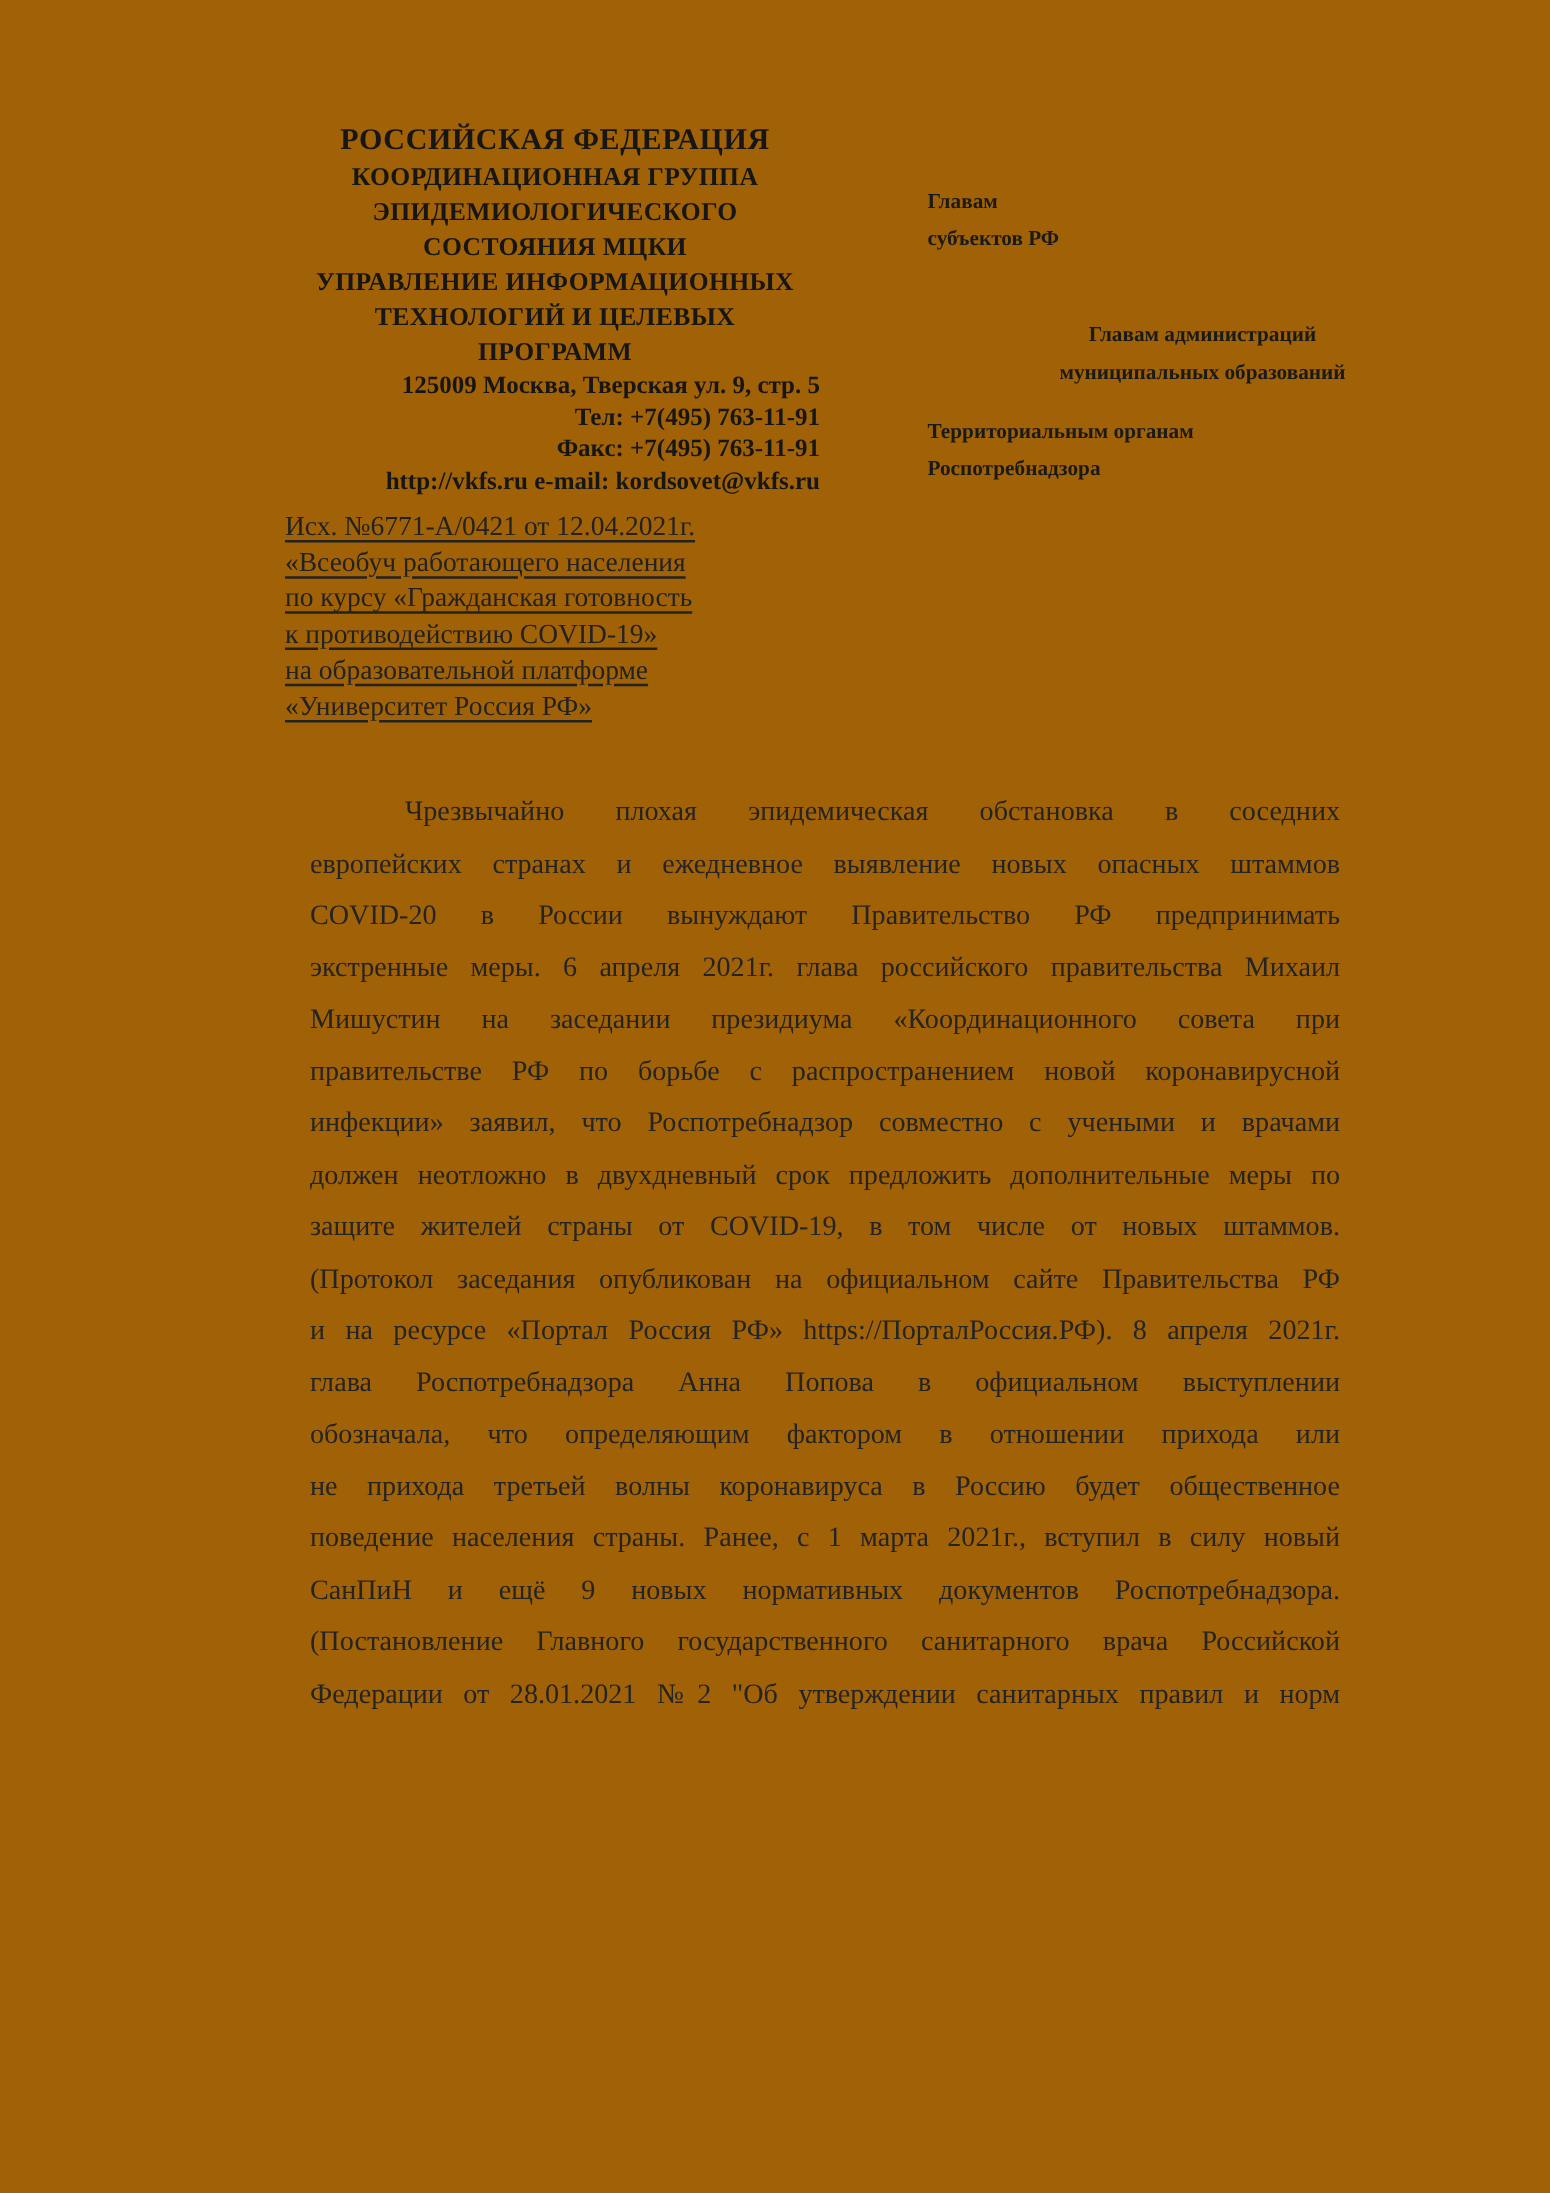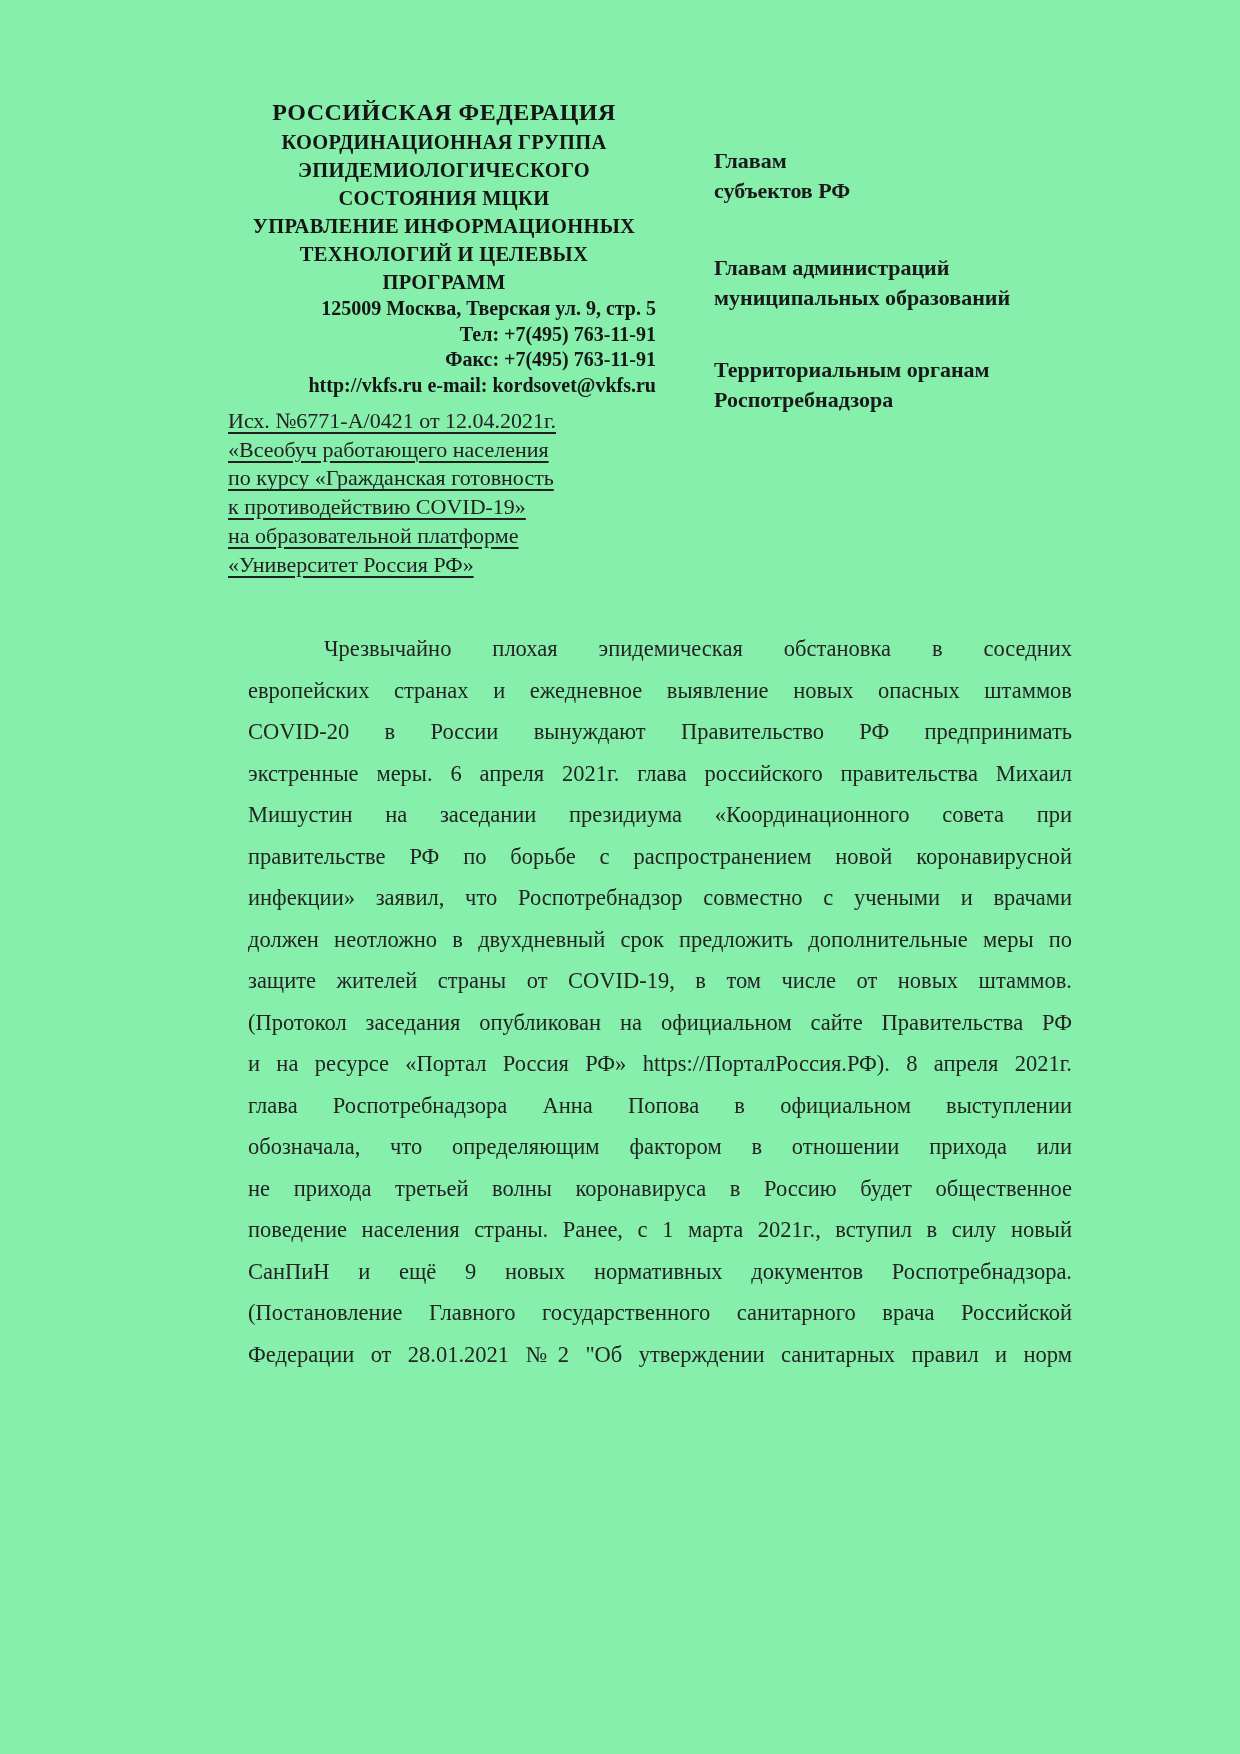--- a/index.html
+++ b/index.html
@@ -1,21 +1,21 @@
 <!DOCTYPE html>
 <html lang="ru"><head>
 <meta charset="utf-8">
 <style>
   html, body { margin: 0; padding: 0; background: #e8e8e8; }
   .page {
     position: relative;
     width: 1240px;
     height: 1754px;
     margin: 0 auto;
-    background: #86efac;
+    background: #a16207;
     font-family: "Liberation Serif", "DejaVu Serif", serif;
     color: #1d1d1d;
     overflow: hidden;
   }
 
   
   .letterhead {
     position: absolute;
     left: 232px;
     top: 96px;
@@ -52,31 +52,31 @@
   }
   .ref-block .ref-line {
     text-decoration: underline;
     text-decoration-thickness: 1.6px;
     text-underline-offset: 4px;
   }
 
   
   .addressees {
     position: absolute;
-    left: 714px;
+    left: 742px;
     top: 146px;
     width: 440px;
     font-weight: bold;
-    font-size: 22px;
+    font-size: 17px;
     line-height: 30px;
     color: #1a1a1a;
   }
   .addressee-group { margin-bottom: 46px; }
   .addressees .gap1 { margin-bottom: 47px; }
-  .addressees .gap2 { margin-bottom: 42px; }
+  .addressees .gap2 { margin-bottom: 17px; text-align: center; }
 
   
   .body-text {
     position: absolute;
     left: 248px;
     top: 592px;
     width: 824px;
     font-size: 22.5px;
     color: #242424;
   }

